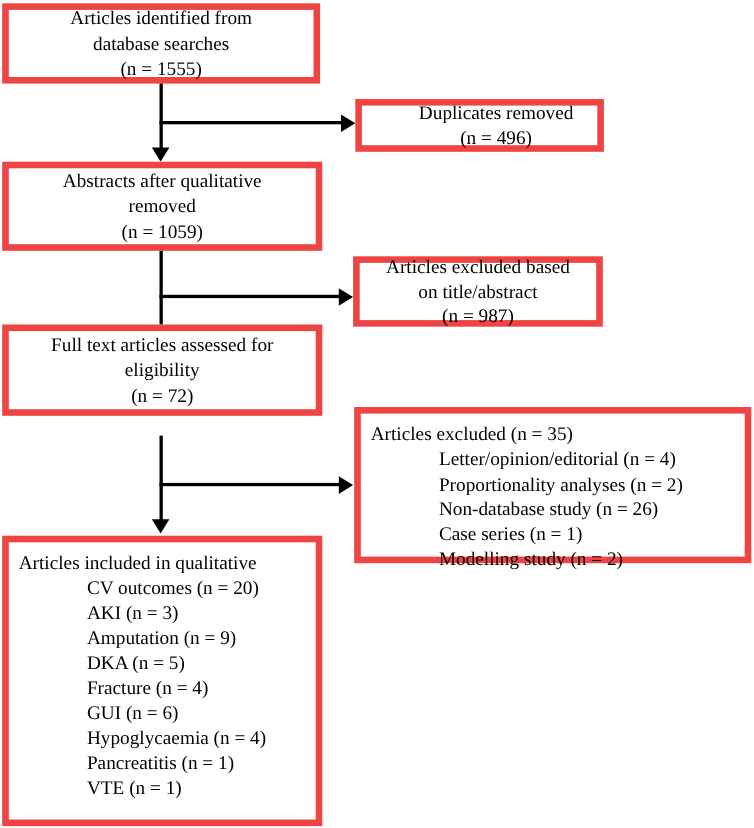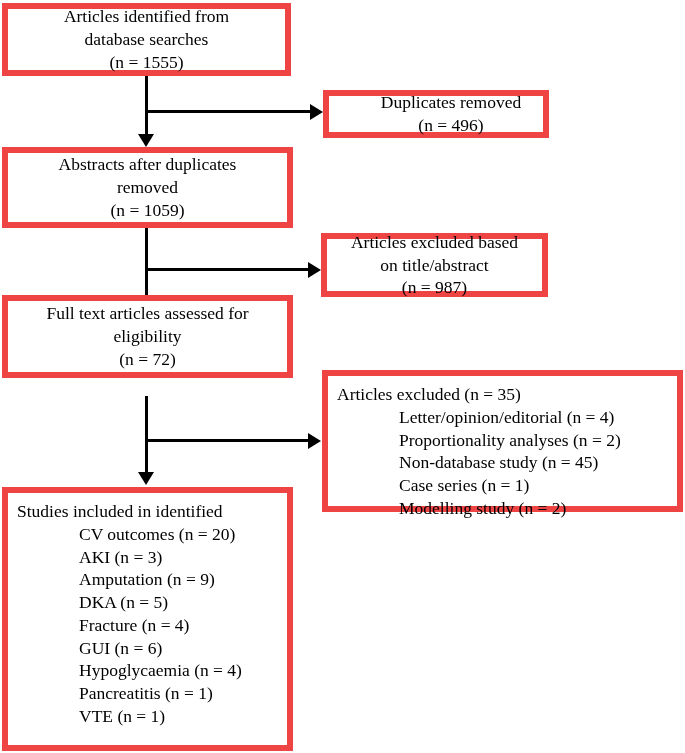--- a/index.html
+++ b/index.html
@@ -87,21 +87,21 @@
 
   <div class="hline" style="left:145px; top:110px; width:170px;"></div>
   <div class="arrow-right" style="left:310px; top:104px;"></div>
 
   <div class="box centered" style="left:323px; top:90px; width:226px; height:48px;padding-left:36px;">
     <div class="line-row">Duplicates removed</div>
     <div class="line-row">(n = 496)</div>
   </div>
 
   <div class="box centered" style="left:2px; top:147px; width:291px; height:81px;">
-    <div class="line-row">Abstracts after duplicates</div>
+    <div class="line-row">Abstracts after qualitative</div>
     <div class="line-row">removed</div>
     <div class="line-row">(n = 1059)</div>
   </div>
 
   <div class="vline" style="left:145px; top:228px; height:73px;"></div>
   <div class="arrow-down" style="left:138px; top:299px;"></div>
 
   <div class="hline" style="left:145px; top:268px; width:168px;"></div>
   <div class="arrow-right" style="left:308px; top:262px;"></div>
 
@@ -120,27 +120,27 @@
   <div class="vline" style="left:145px; top:396px; height:78px;"></div>
   <div class="arrow-down" style="left:138px; top:472px;"></div>
 
   <div class="hline" style="left:145px; top:439px; width:168px;"></div>
   <div class="arrow-right" style="left:308px; top:433px;"></div>
 
   <div class="box listbox" style="left:322px; top:370px; width:361px; height:142px;">
     <div class="line-row">Articles excluded (n = 35)</div>
     <div class="line-row indent">Letter/opinion/editorial (n = 4)</div>
     <div class="line-row indent">Proportionality analyses (n = 2)</div>
-    <div class="line-row indent">Non-database study (n = 45)</div>
+    <div class="line-row indent">Non-database study (n = 26)</div>
     <div class="line-row indent">Case series (n = 1)</div>
     <div class="line-row indent">Modelling study (n = 2)</div>
   </div>
 
   <div class="box listbox" style="left:2px; top:487px; width:291px; height:264px;">
-    <div class="line-row">Studies included in identified</div>
+    <div class="line-row">Articles included in qualitative</div>
     <div class="line-row indent">CV outcomes (n = 20)</div>
     <div class="line-row indent">AKI (n = 3)</div>
     <div class="line-row indent">Amputation (n = 9)</div>
     <div class="line-row indent">DKA (n = 5)</div>
     <div class="line-row indent">Fracture (n = 4)</div>
     <div class="line-row indent">GUI (n = 6)</div>
     <div class="line-row indent">Hypoglycaemia (n = 4)</div>
     <div class="line-row indent">Pancreatitis (n = 1)</div>
     <div class="line-row indent">VTE (n = 1)</div>
   </div>

